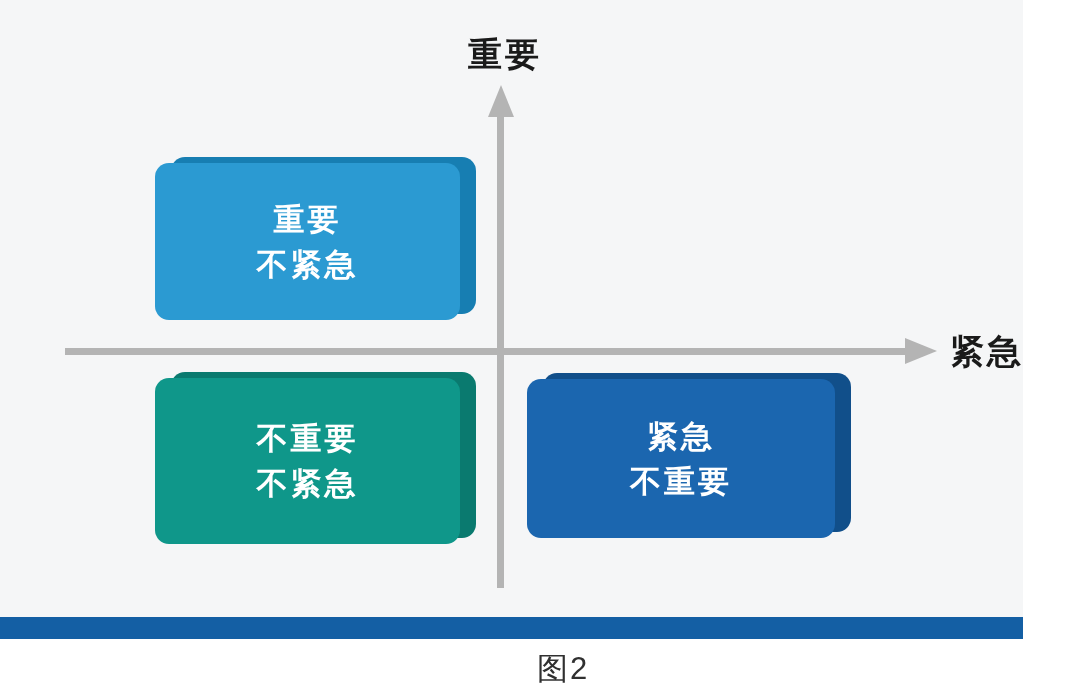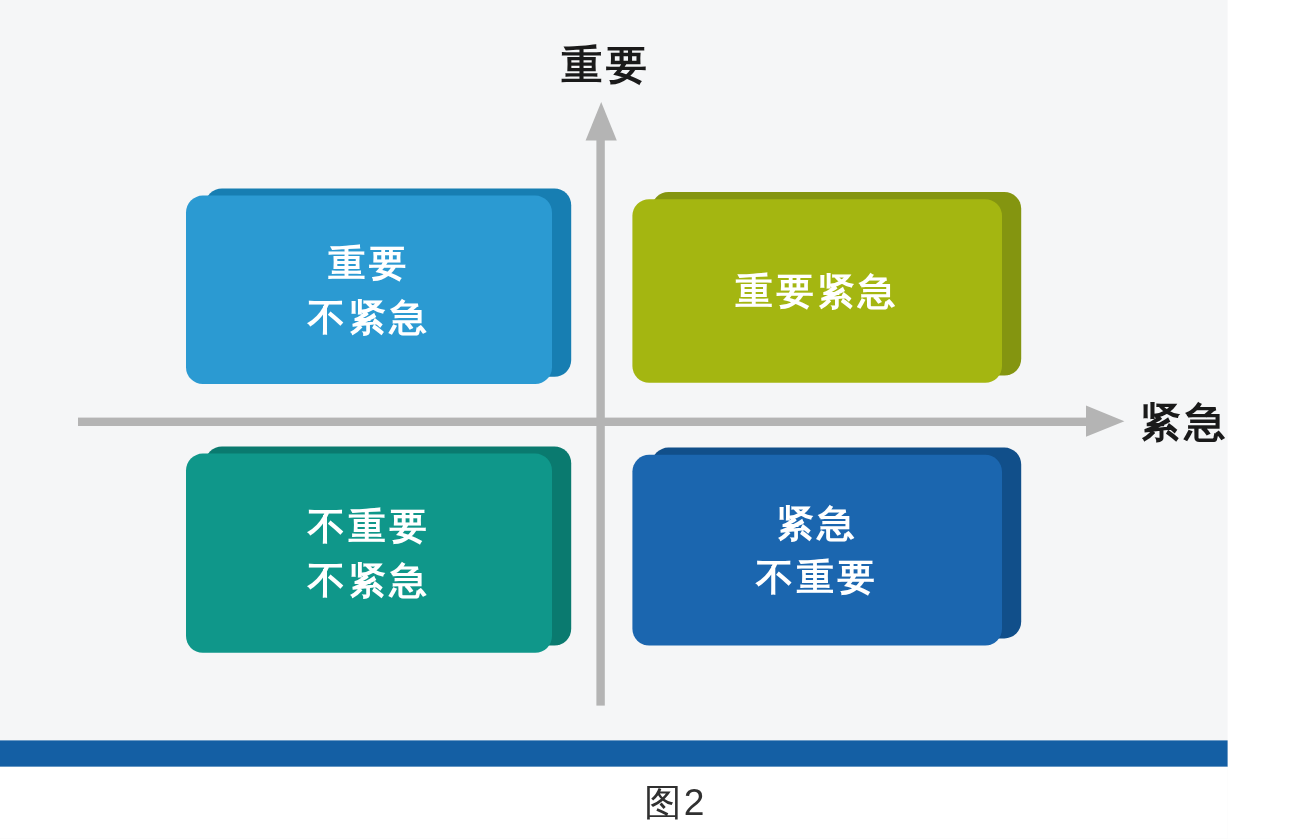--- a/index.html
+++ b/index.html
@@ -131,23 +131,20 @@
   <div class="arrow-right"></div>
 
   <div class="axis-label top">重要</div>
   <div class="axis-label right">紧急</div>
 
   <div class="card tl">
     <span>重要</span>
     <span>不紧急</span>
   </div>
 
-  <div class="card tr">
-    <span>重要紧急</span>
-  </div>
 
   <div class="card bl">
     <span>不重要</span>
     <span>不紧急</span>
   </div>
 
   <div class="card br">
     <span>紧急</span>
     <span>不重要</span>
   </div>

